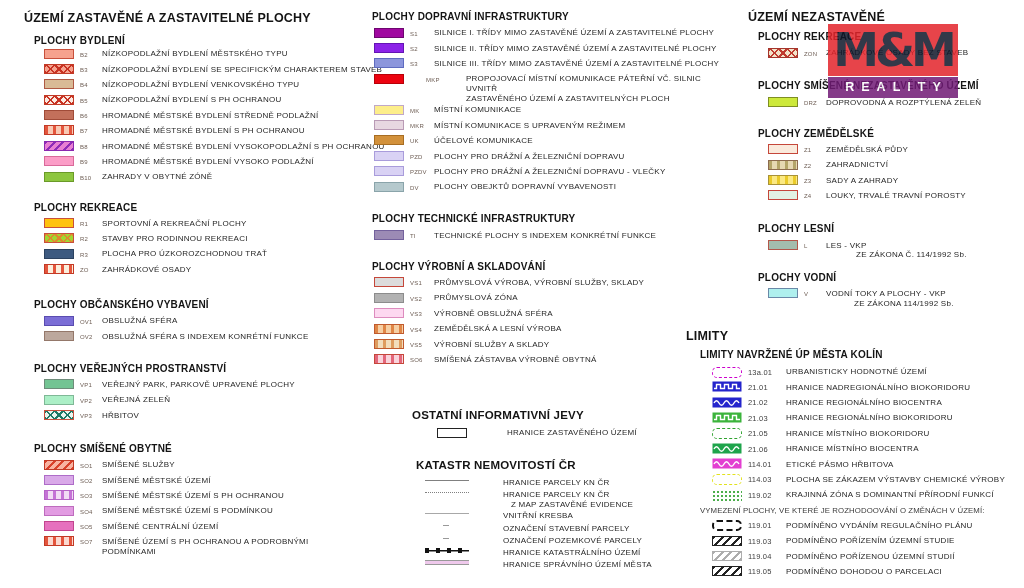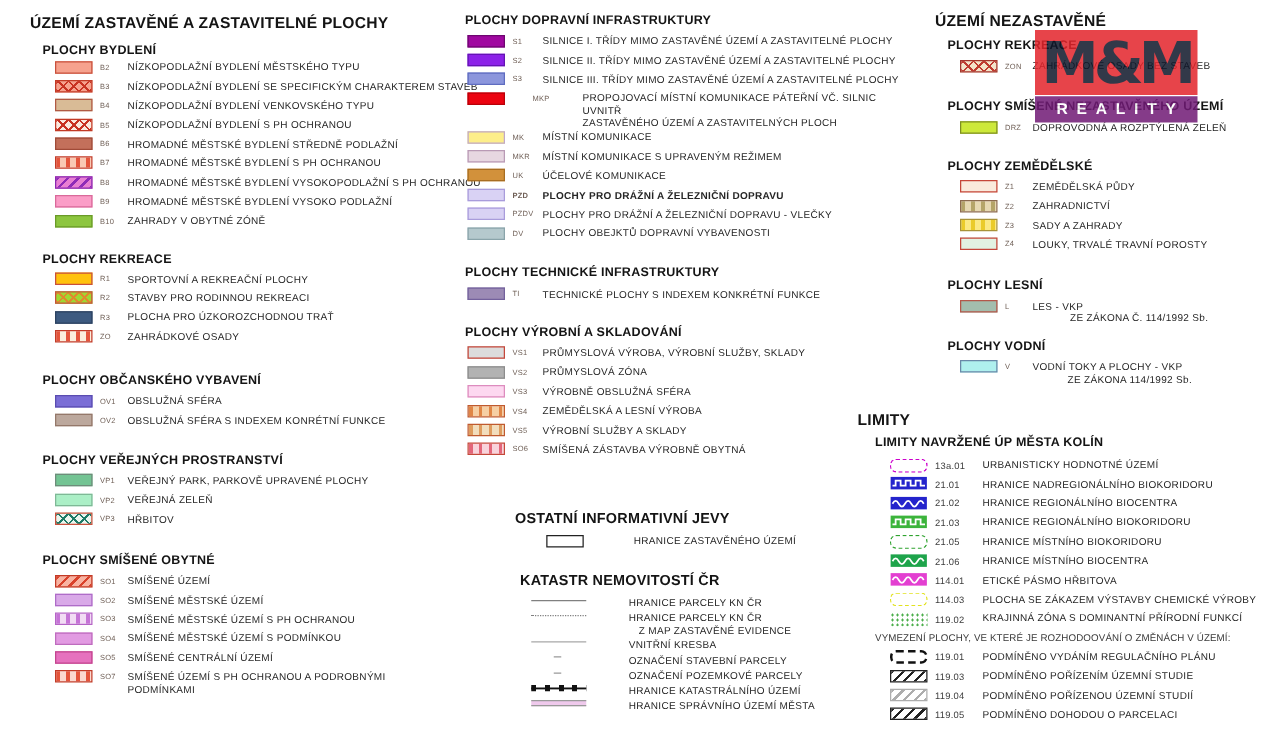--- a/index.html
+++ b/index.html
@@ -127,21 +127,21 @@
       </div>
       <div class="row" style="margin-left: 20px;">
         <span class="sw" style="background-color: rgb(234, 245, 238); border: 1px solid rgb(200, 80, 60); background-image: repeating-linear-gradient(45deg, rgb(30, 122, 102) 0px, rgb(30, 122, 102) 1.5px, transparent 1.5px, transparent 6px), repeating-linear-gradient(-45deg, rgb(30, 122, 102) 0px, rgb(30, 122, 102) 1.5px, transparent 1.5px, transparent 6px);"></span>
         <span class="code" style="width: 18px;">VP3</span>
         <div class="lbl"><span>HŘBITOV</span></div>
       </div>
       <div class="chead" style="margin-top: 18px; margin-left: 10px;">PLOCHY SMÍŠENÉ OBYTNÉ</div>
       <div class="row" style="margin-top: 3px; margin-left: 20px;">
         <span class="sw" style="background-color: rgb(248, 179, 162); border: 1px solid rgb(194, 58, 38); background-image: repeating-linear-gradient(135deg, rgb(217, 65, 43) 0px, rgb(217, 65, 43) 2px, transparent 2px, transparent 6px);"></span>
         <span class="code" style="width: 18px;">SO1</span>
-        <div class="lbl"><span>SMÍŠENÉ ÚZEMÍ</span></div>
+        <div class="lbl"><span>SMÍŠENÉ SLUŽBY</span></div>
       </div>
       <div class="row" style="margin-left: 20px;">
         <span class="sw" style="background: rgb(217, 169, 232); border: 1px solid rgb(174, 108, 200);"></span>
         <span class="code" style="width: 18px;">SO2</span>
         <div class="lbl"><span>SMÍŠENÉ MĚSTSKÉ ÚZEMÍ</span></div>
       </div>
       <div class="row" style="margin-left: 20px;">
         <span class="sw" style="border: 1px solid rgb(181, 100, 198); background-image: repeating-linear-gradient(90deg, rgb(197, 115, 214) 0px, rgb(197, 115, 214) 3px, rgb(242, 220, 244) 3px, rgb(242, 220, 244) 8px);"></span>
         <span class="code" style="width: 18px;">SO3</span>
         <div class="lbl"><span>SMÍŠENÉ MĚSTSKÉ ÚZEMÍ S PH OCHRANOU</span></div>
@@ -192,21 +192,21 @@
       <div class="row" style="margin-left: 2px;">
         <span class="sw" style="background: rgb(231, 215, 225); border: 1px solid rgb(185, 154, 181);"></span>
         <span class="code" style="width: 20px;">MKR</span>
         <div class="lbl"><span>MÍSTNÍ KOMUNIKACE S UPRAVENÝM REŽIMEM</span></div>
       </div>
       <div class="row" style="margin-left: 2px;">
         <span class="sw" style="background: rgb(210, 145, 59); border: 1px solid rgb(167, 109, 34);"></span>
         <span class="code" style="width: 20px;">UK</span>
         <div class="lbl"><span>ÚČELOVÉ KOMUNIKACE</span></div>
       </div>
-      <div class="row" style="margin-left: 2px; font-weight: bold;">
+      <div class="row" style="margin-left: 2px;">
         <span class="sw" style="background: rgb(217, 210, 244); border: 1px solid rgb(169, 156, 219);"></span>
         <span class="code" style="width: 20px;">PZD</span>
         <div class="lbl"><span>PLOCHY PRO DRÁŽNÍ A ŽELEZNIČNÍ DOPRAVU</span></div>
       </div>
       <div class="row" style="margin-left: 2px;">
         <span class="sw" style="background: rgb(217, 210, 244); border: 1px solid rgb(169, 156, 219);"></span>
         <span class="code" style="width: 20px;">PZDV</span>
         <div class="lbl"><span>PLOCHY PRO DRÁŽNÍ A ŽELEZNIČNÍ DOPRAVU - VLEČKY</span></div>
       </div>
       <div class="row" style="margin-left: 2px;">

